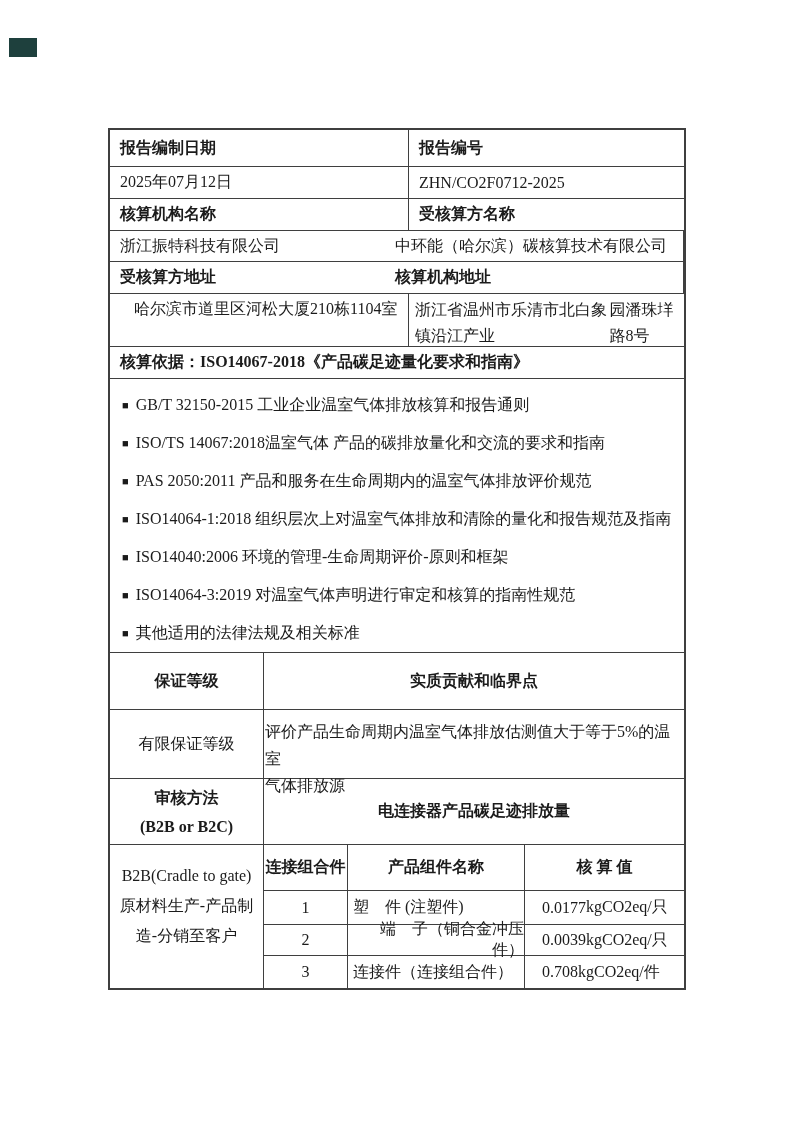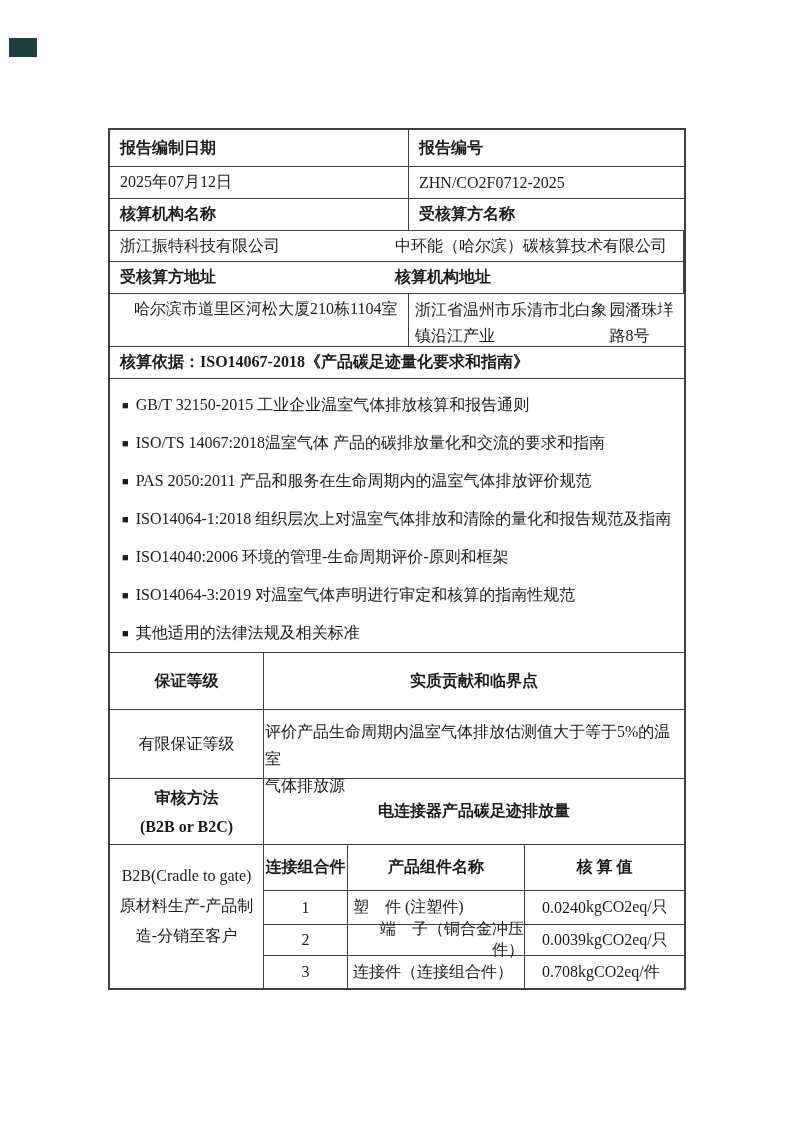--- a/index.html
+++ b/index.html
@@ -162,21 +162,21 @@
     <div class="nested">
       <div class="n-head">
         <div class="nc1">连接组合件</div>
         <div class="nc2">产品组件名称</div>
         <div class="nc3">核 算 值</div>
       </div>
       <div class="n-row">
         <div class="nc1">1</div>
         <div class="nc2">塑　件 (注塑件)</div>
         <div class="nc3">
-            <span>0.0240</span>
+            <span>0.0177</span>
             <span class="unit">kgCO2eq/只</span>
           </div>
       </div>
       <div class="n-row h31n">
         <div class="nc1">2</div>
         <div class="nc2">端　子（铜合金冲压件）</div>
         <div class="nc3">
             <span>0.0039</span>
             <span class="unit">kgCO2eq/只</span>
           </div>

